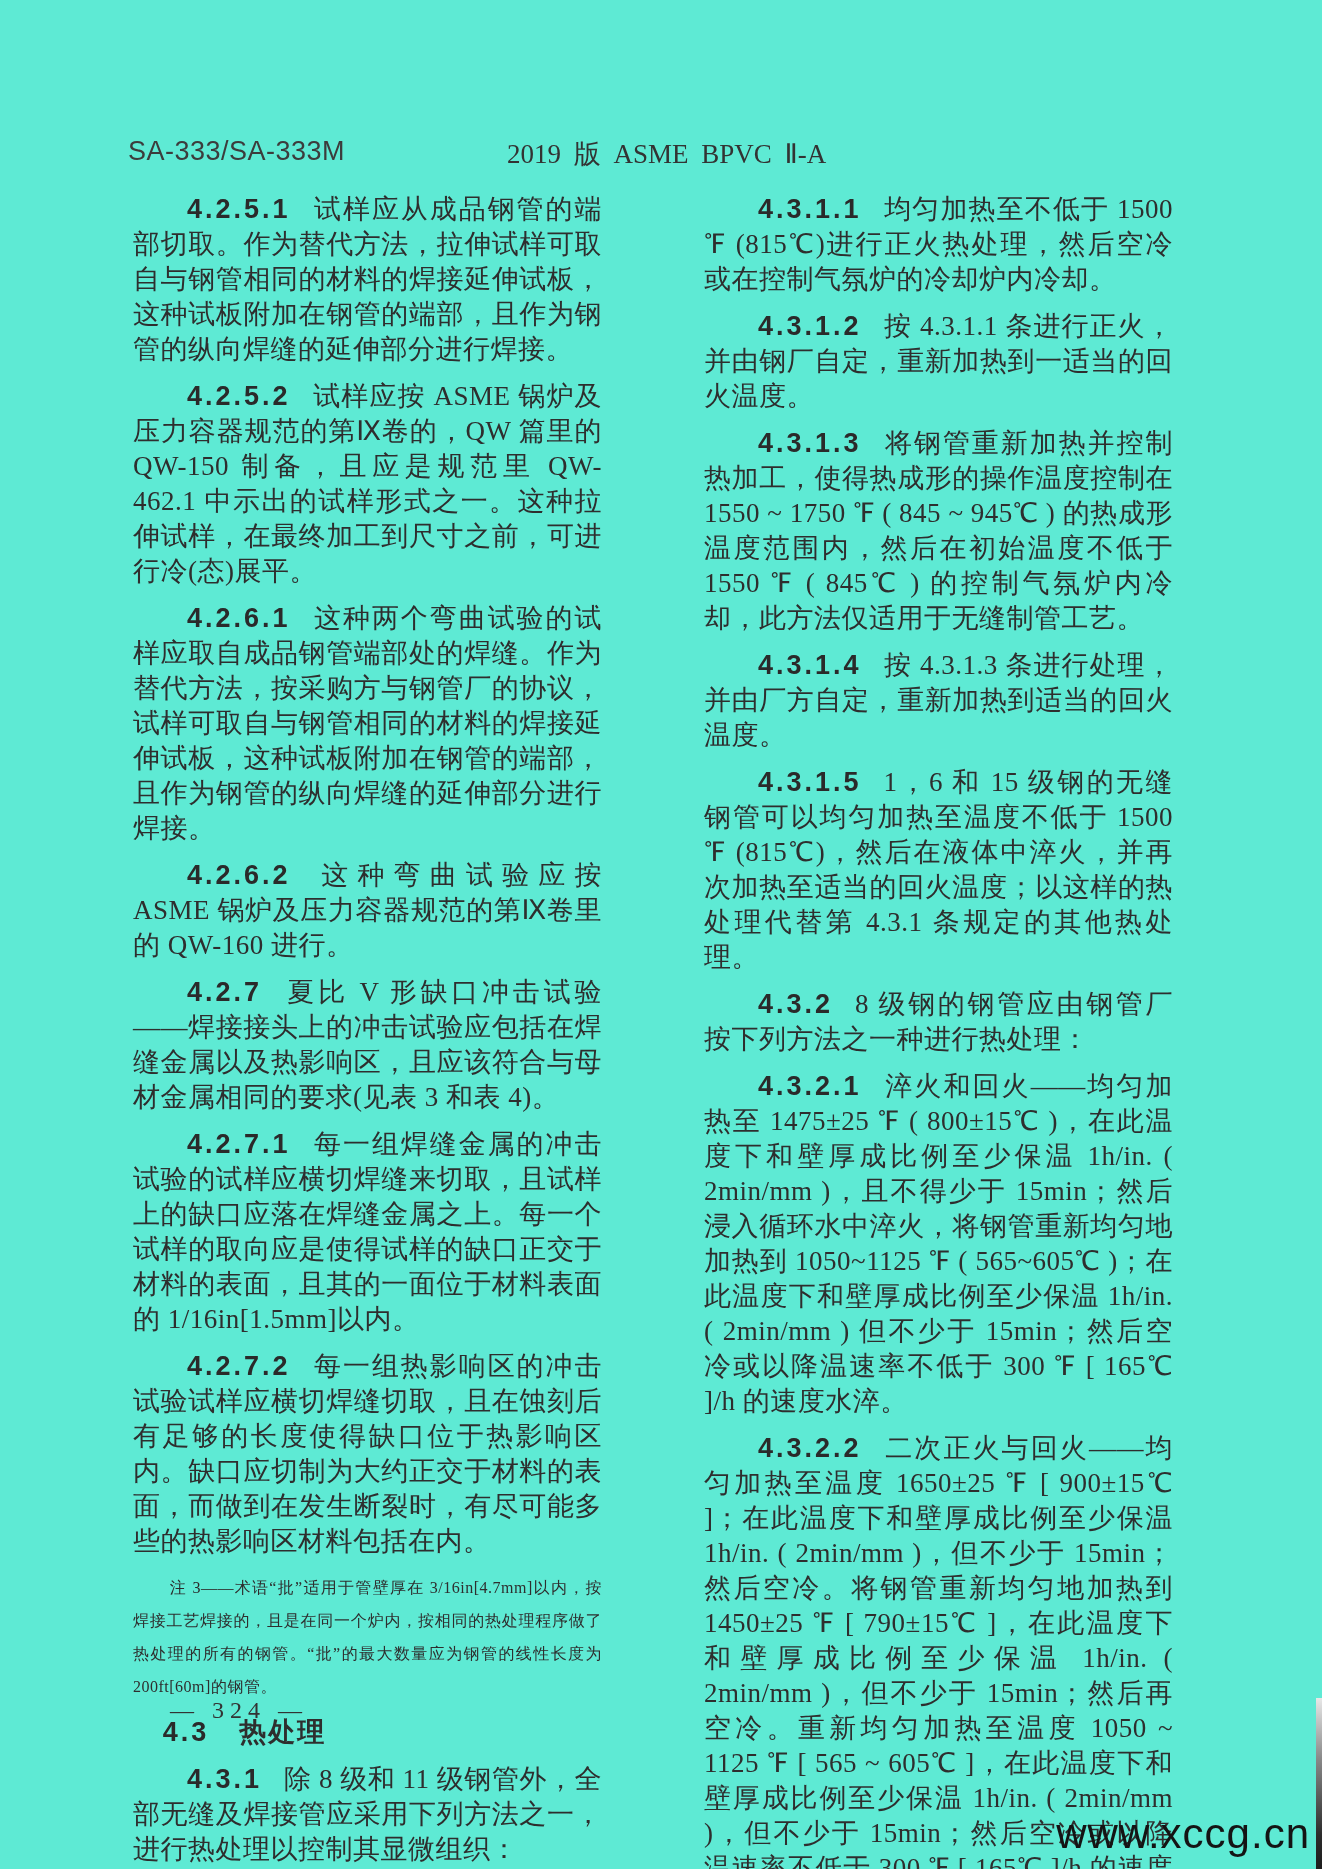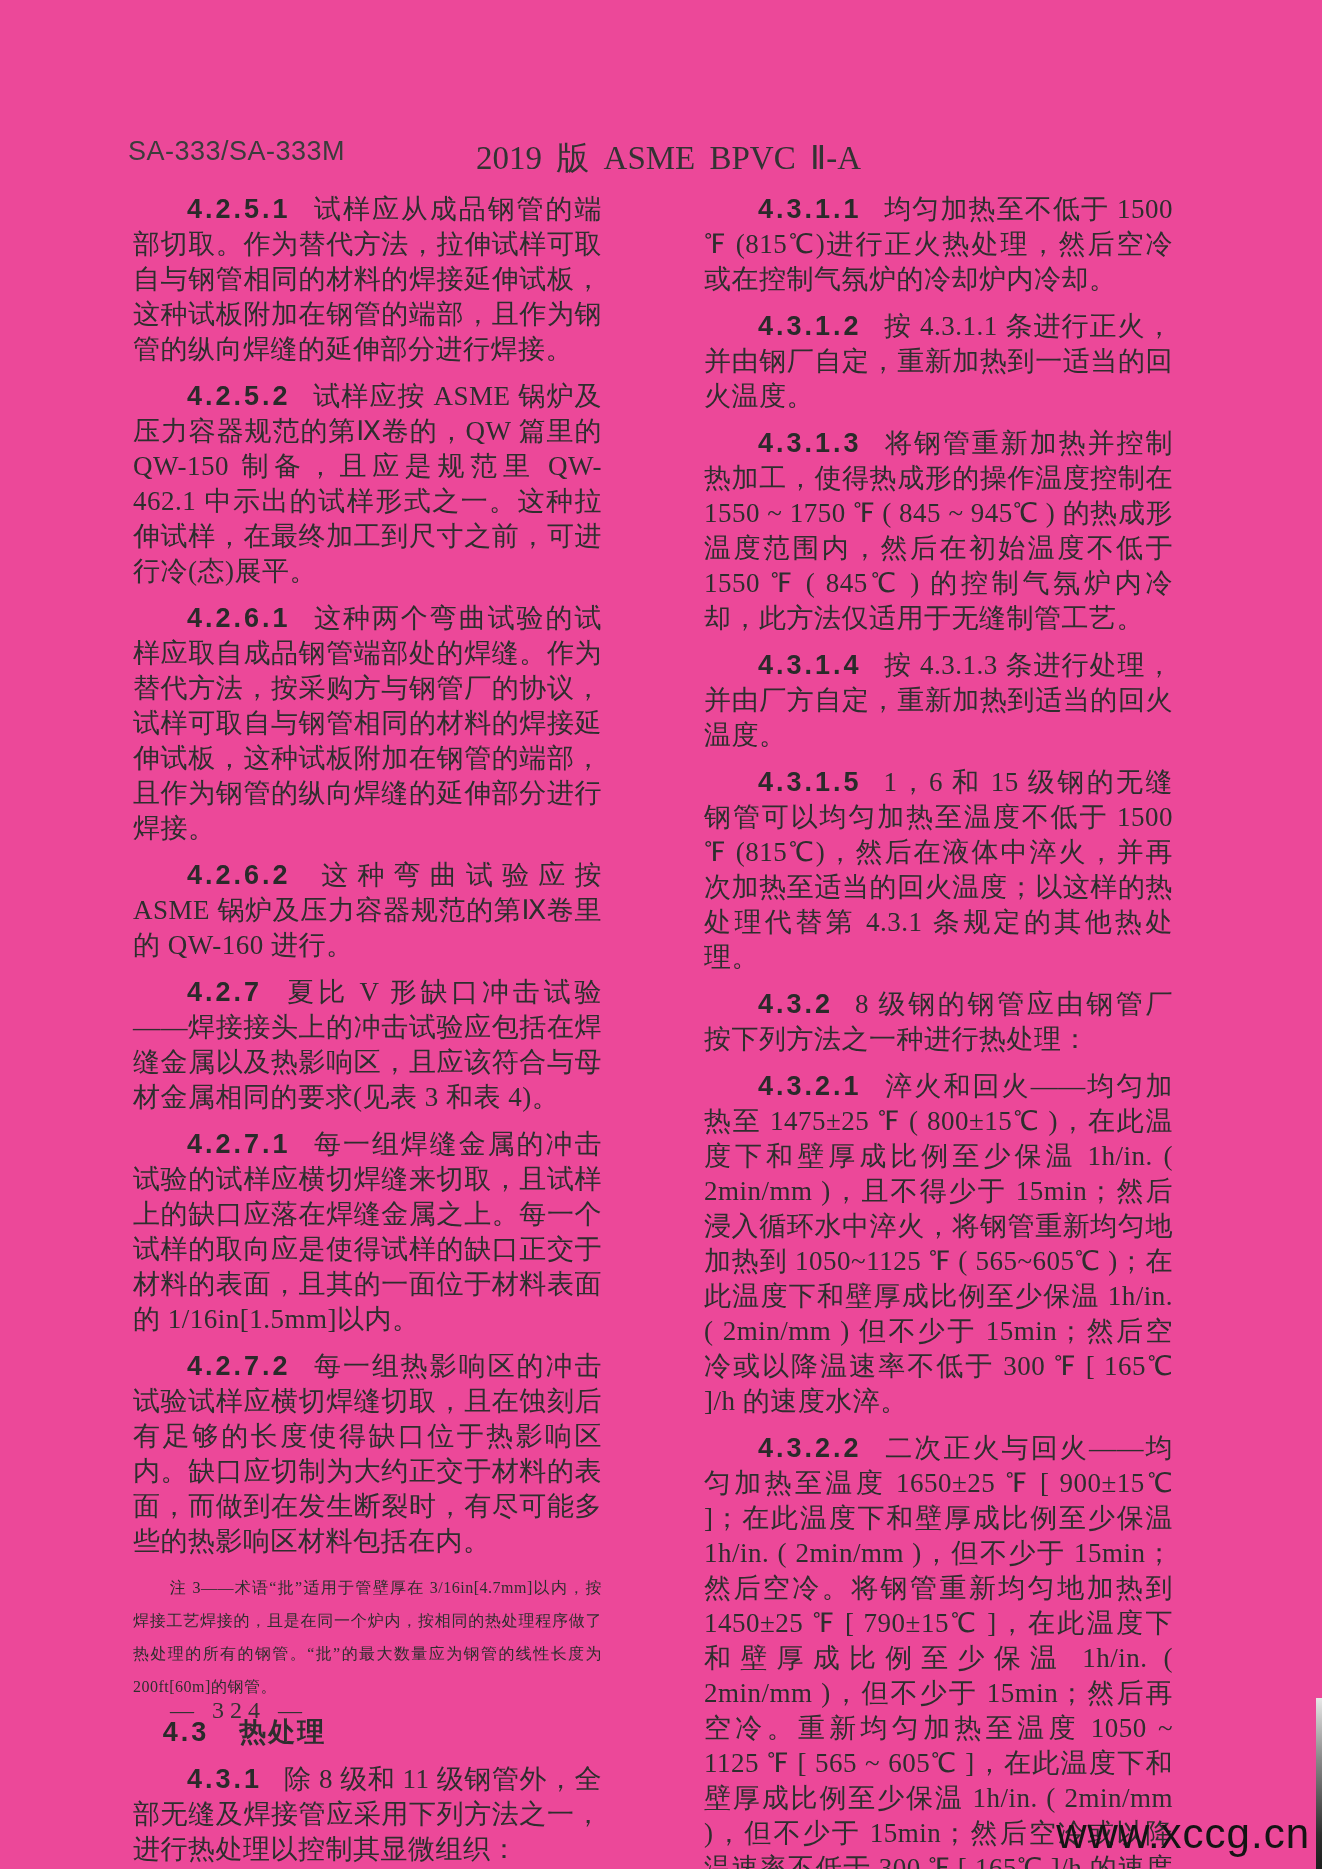--- a/index.html
+++ b/index.html
@@ -1,20 +1,20 @@
 <!DOCTYPE html>
 <html><head>
 <meta charset="utf-8">
 <style>
   html, body { margin: 0; padding: 0; background: #ffffff; }
   .page {
     position: relative;
     width: 1322px;
     height: 1869px;
-    background: #ec4899;
+    background: #5eead4;
     font-family: "Liberation Serif", serif;
     color: #2e2e2e;
     overflow: hidden;
   }
   
   .header {
     position: absolute;
     top: 136px;
     left: 122px;
     right: 130px;
@@ -25,21 +25,21 @@
     left: 6px; top: 0;
     font-family: "Liberation Sans", sans-serif;
     font-size: 27px;
     color: #3c3c3c;
     letter-spacing: 0.5px;
   }
   .page-title {
     position: absolute;
     left: 50%; top: 0;
     transform: translateX(-47%);
-    font-size: 33px;
+    font-size: 27px;
     color: #333;
     white-space: nowrap;
     word-spacing: 6px;
   }
   
   .columns {
     position: absolute;
     top: 180px;
     left: 121px;
     display: flex;

